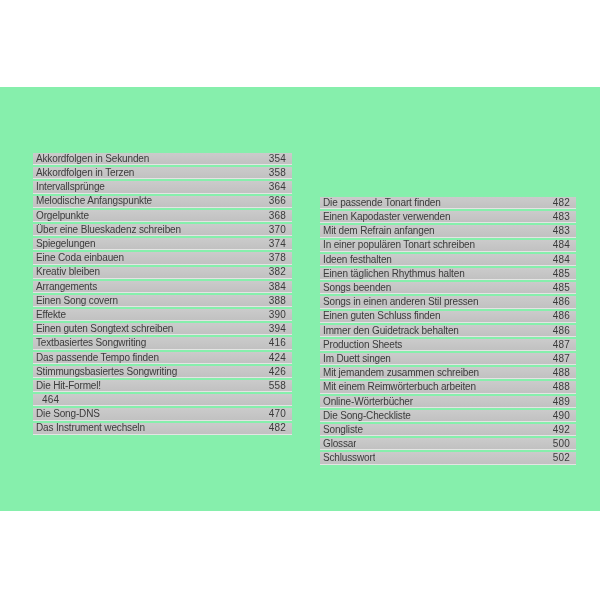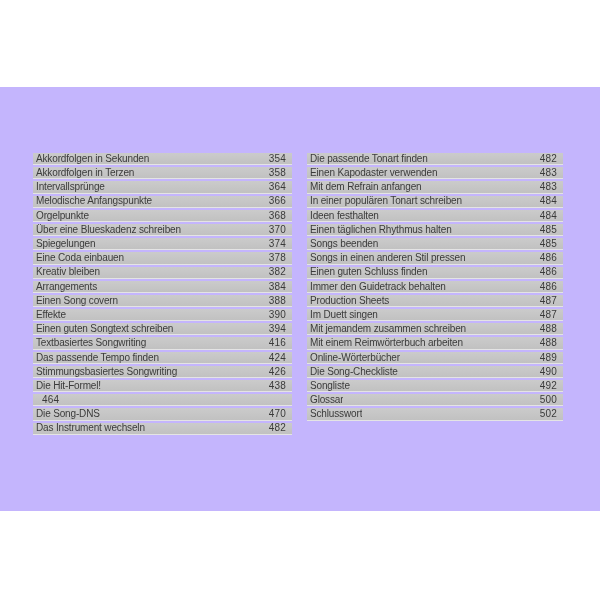--- a/index.html
+++ b/index.html
@@ -14,28 +14,28 @@
     height: 600px;
     background: #ffffff;
     overflow: hidden;
   }
   .photo {
     position: absolute;
     left: 0;
     top: 87px;
     width: 600px;
     height: 424px;
-    background: #c4b5fd;
+    background: #86efac;
   }
   .toc-col {
     position: absolute;
     top: 66px; 
   }
   .toc-col.left  { left: 33px;  width: 259px; }
-  .toc-col.right { left: 307px; width: 256px; }
+  .toc-col.right { left: 320px; width: 256px; margin-top: 44px; }
   .toc-row {
     height: 11.2px;
     line-height: 11.4px;
     margin-bottom: 2px;
     border-bottom: 1px solid #e4e4e4;
     background: linear-gradient(180deg, #cbcbcb, #c1c1c1);
     display: flex;
     justify-content: space-between;
     align-items: center;
     padding: 0 6px 0 3px;
@@ -137,21 +137,21 @@
         </div>
 
         <div class="toc-row">
           <span class="toc-title">Stimmungsbasiertes Songwriting</span>
           <span class="toc-page">426</span>
         </div>
 
 
         <div class="toc-row">
           <span class="toc-title">Die Hit-Formel!</span>
-          <span class="toc-page">438</span>
+          <span class="toc-page">558</span>
         </div>
 
         <div class="toc-row">
           <span class="toc-page">464</span>
         </div>
 
         <div class="toc-row">
           <span class="toc-title">Die Song-DNS</span>
           <span class="toc-page">470</span>
         </div>

